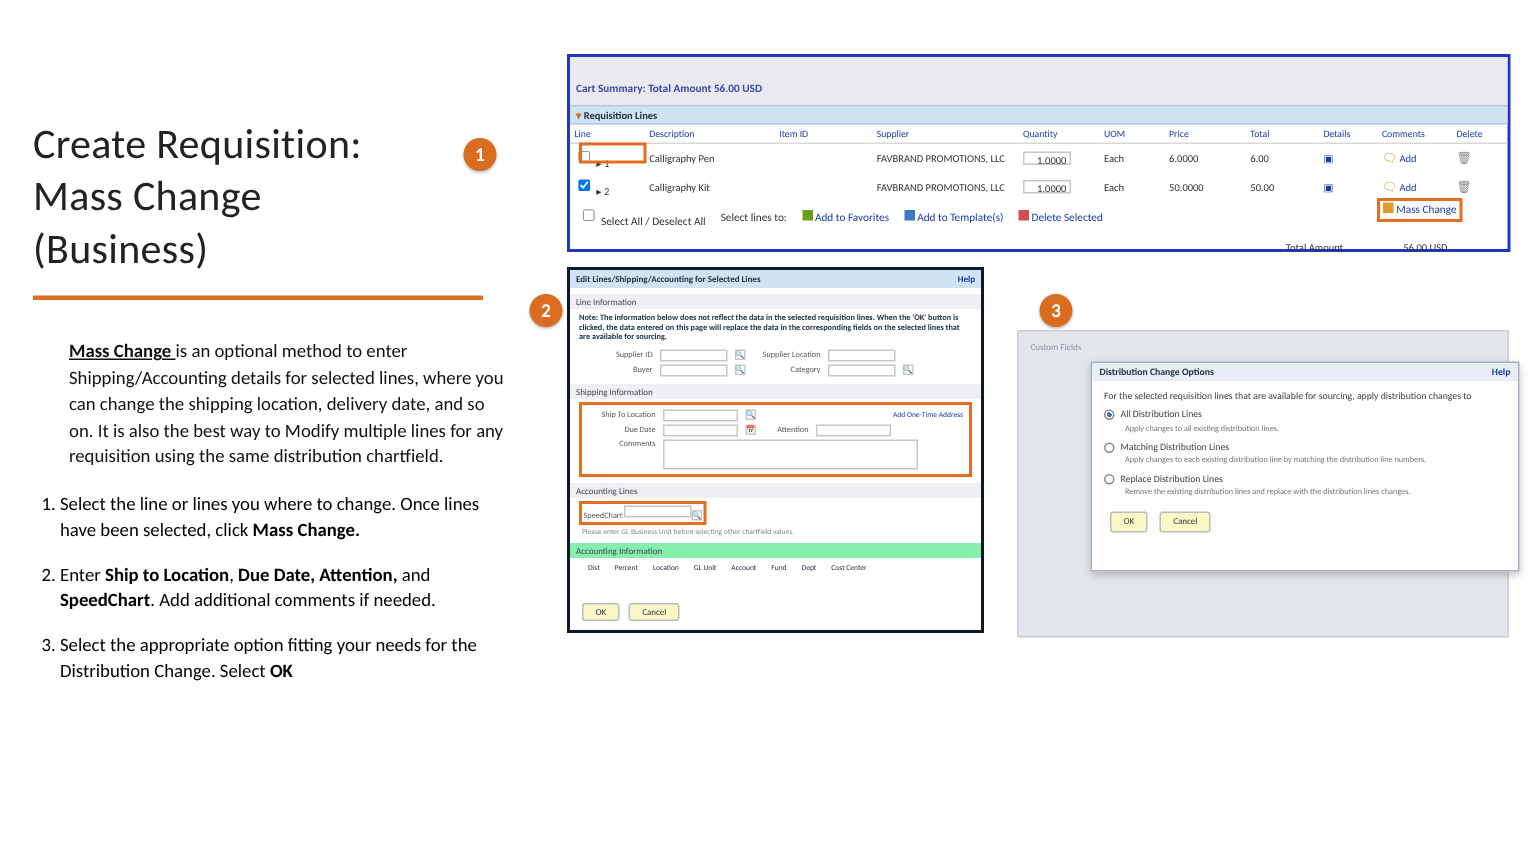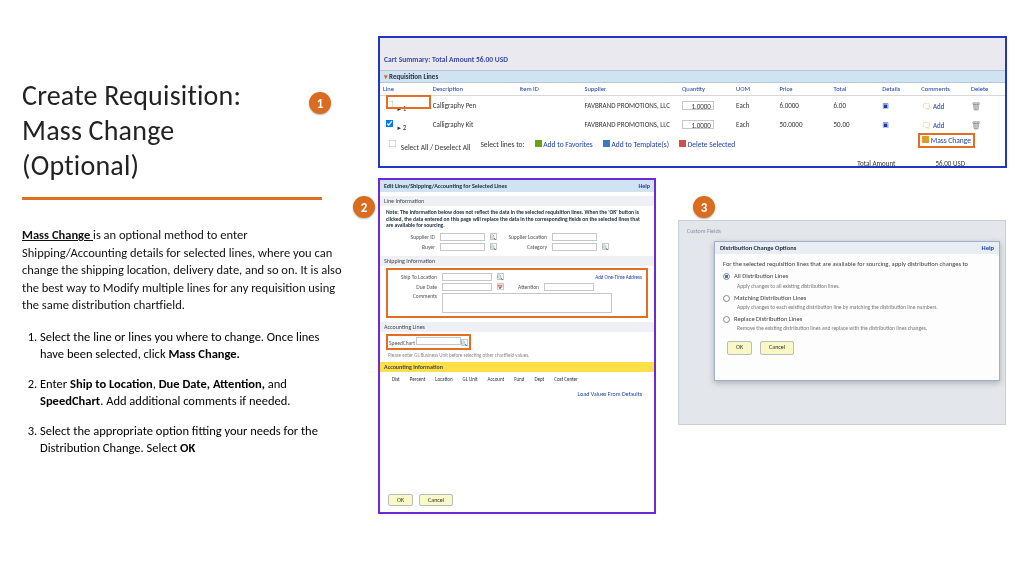--- a/index.html
+++ b/index.html
@@ -28,20 +28,21 @@
     height: 3px;
     width: 300px;
     background: #e16e23;
     margin-top: 14px;
     margin-bottom: 26px;
   }
   .desc {
     font-size: 12.5px;
     line-height: 1.4;
     color: #111;
+    margin-left: 24px;
   }
   .desc b, .desc strong { font-weight: 700; }
   ol {
     margin-top: 14px;
     padding-left: 18px;
     font-size: 12.5px;
     line-height: 1.4;
   }
   ol li { margin-bottom: 12px; }
 
@@ -112,22 +113,22 @@
   .totalrow{
     display:flex;justify-content:flex-end;gap:40px;
     padding:4px 40px 4px 0;font-size:7px;
   }
   .trash{color:#888;font-size:8px;}
   .bubble{color:#d6a13a;font-size:8px;}
 
   
   .panel2{
     position:absolute;left:378px;top:178px;
-    width:278px;height:336px;
-    border:2px solid #6d28d9;background:#fff;font-size:6px;color:#555;
+    width:278px;height:244px;
+    border:2px solid #0f172a;background:#fff;font-size:6px;color:#555;
   }
   .p2-hdr{background:#d0e3f2;padding:2px 4px;color:#234;font-size:6px;font-weight:700;}
   .section-bar{background:#eef0f3;padding:1px 4px;color:#445;font-size:6px;margin-top:4px;}
   .note{background:#fff;padding:3px 6px;font-size:5.5px;color:#555;line-height:1.2;}
   .note b{color:#234;}
   .formrow{display:flex;gap:5px;align-items:center;padding:1px 10px;}
   .formrow label{width:45px;text-align:right;font-size:5.5px;}
   .inp{border:1px solid #c7c7c7;height:8px;background:#fff;}
   .lup{width:7px;height:7px;border:1px solid #c7c7c7;background:#fff;font-size:5px;display:inline-flex;align-items:center;justify-content:center;color:#888;}
   .shipbox{border:2px solid #e16e23;margin:2px 6px;padding:2px;}
@@ -140,42 +141,42 @@
   
   .panel3bg{
     position:absolute;left:678px;top:220px;
     width:328px;height:205px;
     background:#e3e7eb;border:1px solid #c9cfd6;
   }
   .ghost{
     font-size:6px;color:#8a92a0;padding:6px 8px 0;
   }
   .dialog{
-    position:absolute;left:35px;top:20px;width:286px;height:140px;
+    position:absolute;left:48px;top:20px;width:286px;height:140px;
     background:#fdfdfd;border:1px solid #a0b0c6;
     box-shadow:0 2px 6px rgba(0,0,0,.25);
     font-size:6.5px;color:#444;
   }
   .dlg-title{background:#e9eef5;color:#234;padding:2px 5px;font-weight:700;display:flex;justify-content:space-between;}
   .dlg-body{padding:5px 8px;line-height:1.6;}
   .dlg-body label{display:block;margin:2px 0 0;}
   .dlg-body .sub{color:#777;font-size:5.5px;margin-left:14px;}
   .dlg-btns{display:flex;gap:8px;margin-top:8px;margin-left:4px;}
   .radio{display:inline-block;width:7px;height:7px;border-radius:50%;border:1px solid #888;margin-right:4px;vertical-align:middle;}
   .radio.on{background:radial-gradient(circle,#3a7ac2 45%,transparent 48%);}
 
 </style>
 </head>
 <body>
 
 <div class="left-col">
   <h1>
     <span>Create Requisition:</span><br>
     <span>Mass Change</span><br>
-    <span>(Optional)</span>
+    <span>(Business)</span>
   </h1>
   <div class="rule"></div>
   <p class="desc">
     <b><u>Mass Change </u></b><span>is an optional method to enter Shipping/Accounting details for selected lines, where you can change the shipping location, delivery date, and so on. It is also the best way to Modify multiple lines for any requisition using the same distribution chartfield.</span>
   </p>
   <ol>
     <li><span>Select the line or lines you where to change. Once lines have been selected, click </span><b>Mass Change.</b></li>
     <li><span>Enter </span><b>Ship to Location</b><span>, </span><b>Due Date, Attention,</b><span> and </span><b>SpeedChart</b><span>. Add additional comments if needed.</span></li>
     <li><span>Select the appropriate option fitting your needs for the Distribution Change. Select </span><b>OK</b></li>
   </ol>
@@ -302,38 +303,37 @@
         <span class="inp" style="width:170px;height:20px"></span>
     </div>
   </div>
 
   <div class="section-bar">Accounting Lines</div>
   <div class="speedbox">
     <label style="font-size:5.5px;">SpeedChart</label>
     <span class="inp" style="width:45px;display:inline-block"></span><span class="lup">🔍</span>
   </div>
   <div style="font-size:5px;color:#888;padding:0 8px;">Please enter GL Business Unit before selecting other chartfield values.</div>
-  <div class="section-bar" style="background:#fde047;font-weight:bold;">
+  <div class="section-bar" style="background:#86efac;">
     <span>Accounting Information</span>
   </div>
   <table class="acct-table">
     <tbody>
         <tr>
       <th>Dist</th>
           <th>Percent</th>
           <th>Location</th>
           <th>GL Unit</th>
       <th>Account</th>
           <th>Fund</th>
           <th>Dept</th>
           <th>Cost Center</th>
     </tr>
   </tbody>
     </table>
-  <div style="text-align:right;padding:4px 12px;" class="link">Load Values From Defaults</div>
   <div class="p2-btns">
     <span class="btn">OK</span>
     <span class="btn">Cancel</span>
   </div>
 </div>
 
 <div class="panel3bg">
   <div class="ghost">Custom Fields</div>
   <div class="dialog">
     <div class="dlg-title">

